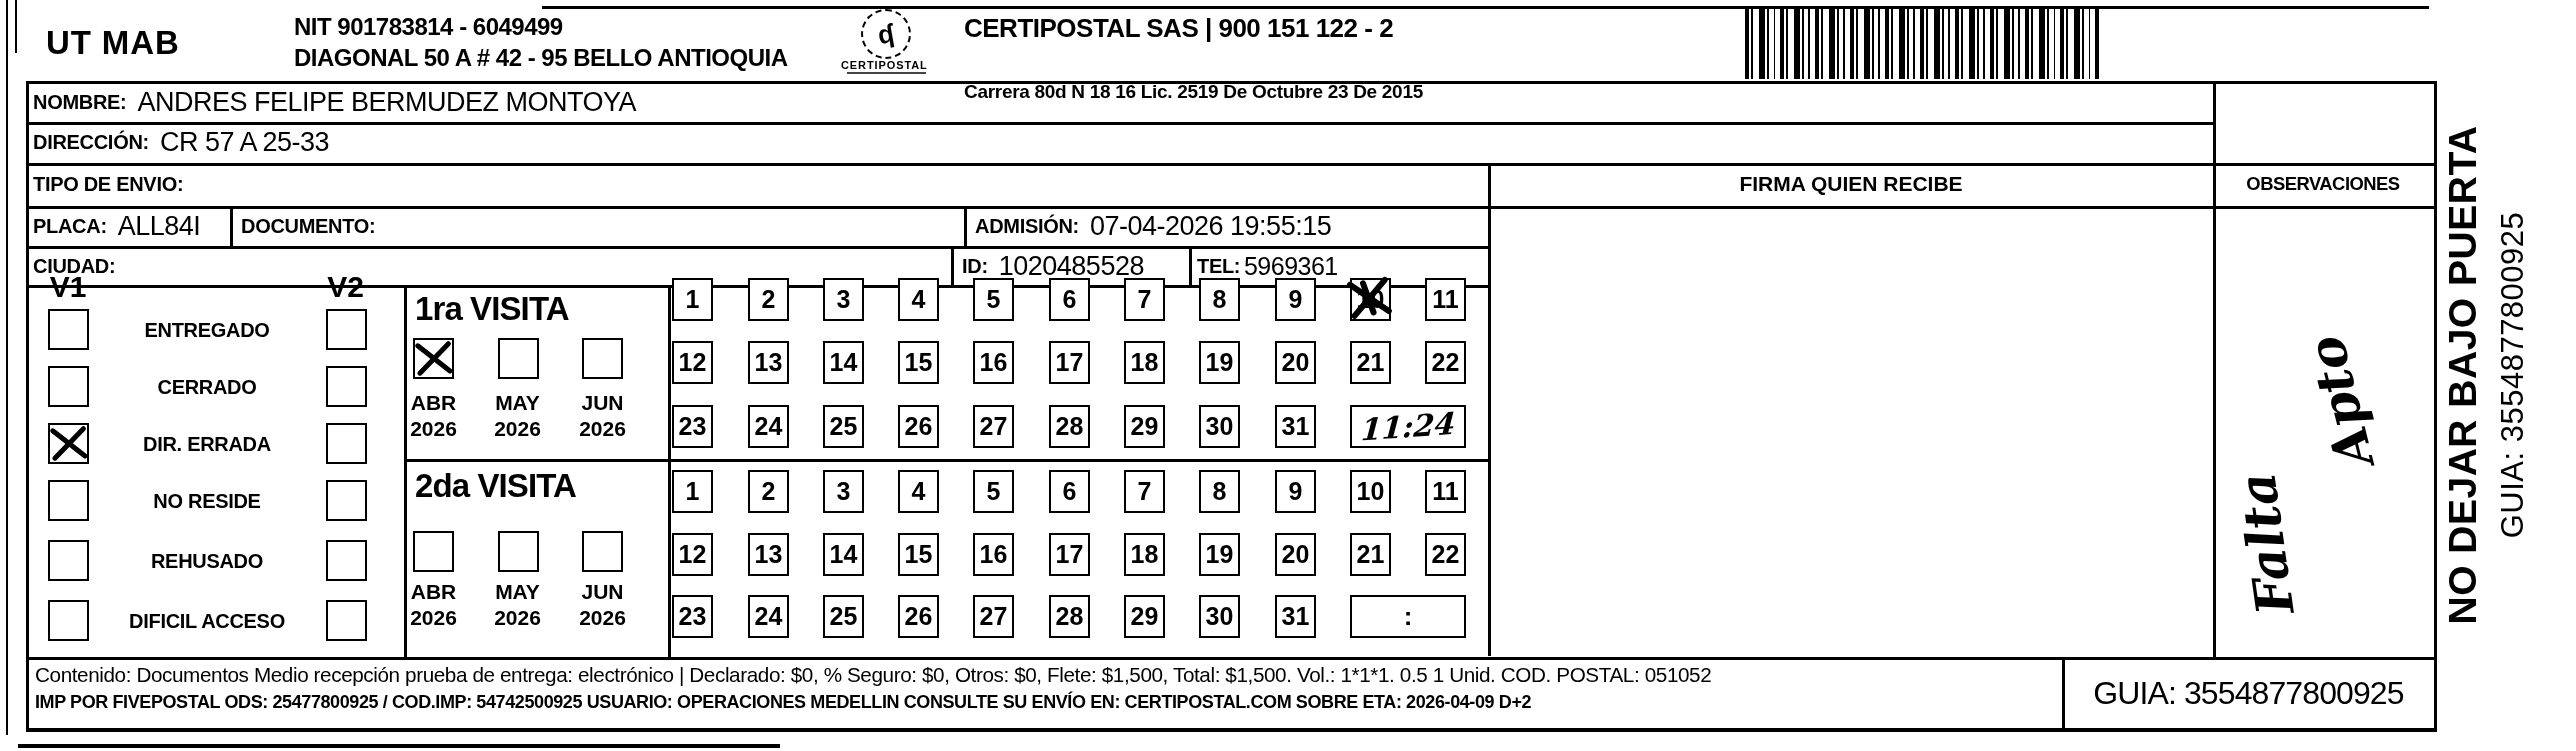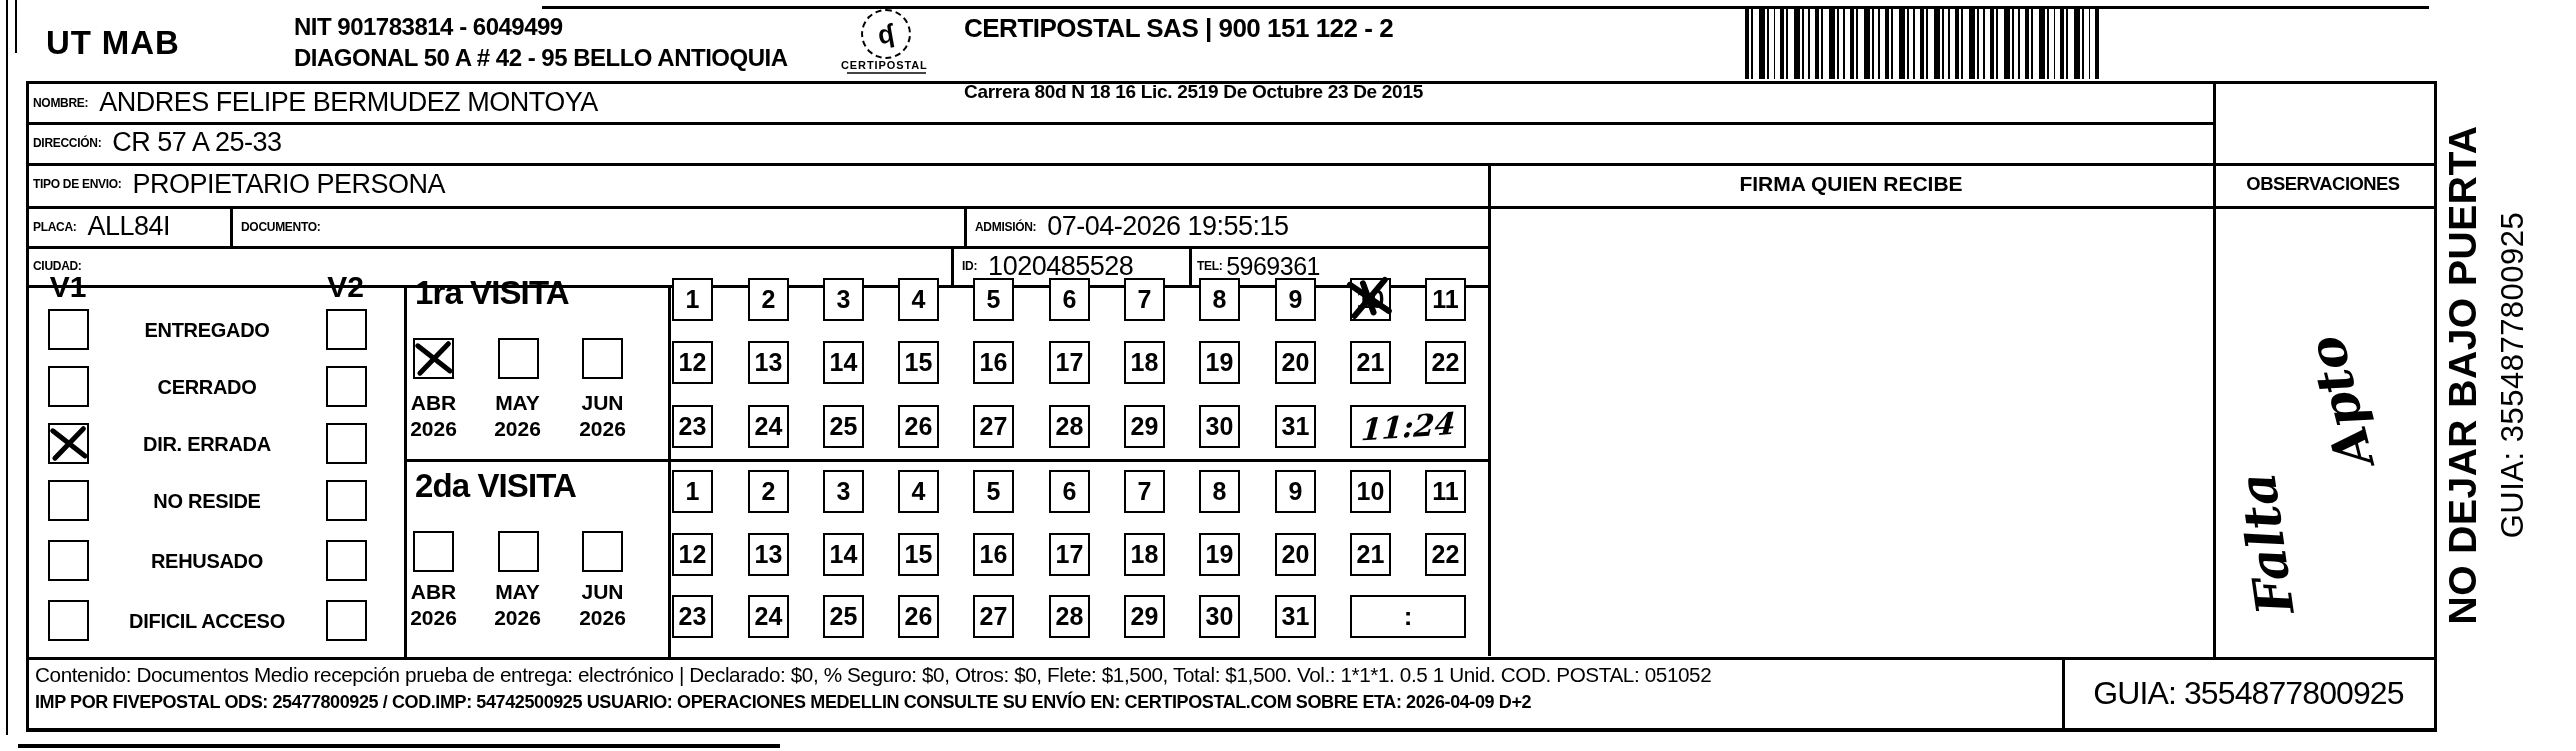--- a/index.html
+++ b/index.html
@@ -17,21 +17,21 @@
   .logo-glyph{font-size:26px;font-weight:700;transform:rotate(-10deg);}
   .logo-text{position:absolute;left:841px;top:59px;font-size:11px;font-weight:700;letter-spacing:0.9px;}
   .logo-tag{position:absolute;left:847px;top:72px;width:79px;height:1.8px;background:#444;}
   .co1{position:absolute;left:964px;top:13px;font-size:26px;font-weight:700;letter-spacing:-0.5px;}
   .co2{position:absolute;left:964px;top:48px;font-size:19px;font-weight:700;letter-spacing:-0.3px;margin-top:33px;}
   .barcode{position:absolute;left:1745px;top:9.2px;width:354px;height:70px;
     background:repeating-linear-gradient(90deg,#000 0 3.7px,#fff 3.7px 6.4px,#000 6.4px 8.3px,#fff 8.3px 13.8px,
       #000 13.8px 20px,#fff 20px 22px,#000 22px 24px,#fff 24px 28.5px,#000 28.5px 30px,#fff 30px 35px);}
   
   .frow{position:absolute;display:flex;align-items:center;gap:11px;white-space:nowrap;}
-  .flabel{font-size:12px;font-weight:700;letter-spacing:-0.3px;}
+  .flabel{font-size:20px;font-weight:700;letter-spacing:-0.3px;}
   .fvalue{font-size:27px;letter-spacing:-0.5px;}
   .colhead{position:absolute;font-weight:700;text-align:center;display:flex;align-items:center;justify-content:center;}
   
   .cb{position:absolute;width:37px;height:37px;border:2.8px solid #000;background:#fff;}
   .hand-x{position:absolute;inset:0;overflow:visible;}
   .hand-x i{position:absolute;left:-3.7px;top:15.6px;width:46px;height:4.6px;background:#000;border-radius:2.8px;display:block;}
   .hand-x i:first-child{transform:rotate(38deg);}
   .hand-x i:last-child{transform:rotate(-46deg);}
   .v-head{position:absolute;font-size:30px;font-weight:700;}
   .status-label{position:absolute;font-size:20px;font-weight:700;width:230px;text-align:center;letter-spacing:-0.3px;}
@@ -109,21 +109,20 @@
 <div class="frow" style="left:33px;top:83px;height:39px;">
   <span class="flabel">NOMBRE:</span>
   <span class="fvalue">ANDRES FELIPE BERMUDEZ MONTOYA</span>
 </div>
 <div class="frow" style="left:33px;top:123px;height:39px;">
   <span class="flabel">DIRECCIÓN:</span>
   <span class="fvalue">CR 57 A 25-33</span>
 </div>
 <div class="frow" style="left:33px;top:164px;height:40px;">
   <span class="flabel">TIPO DE ENVIO:</span>
-  <span class="fvalue">PROPIETARIO PERSONA</span>
 </div>
 <div class="frow" style="left:33px;top:207px;height:39px;">
   <span class="flabel">PLACA:</span>
   <span class="fvalue">ALL84I</span>
 </div>
 <div class="frow" style="left:241px;top:207px;height:39px;">
   <span class="flabel">DOCUMENTO:</span>
 </div>
 <div class="frow" style="left:975px;top:207px;height:39px;">
   <span class="flabel">ADMISIÓN:</span>
@@ -167,21 +166,21 @@
     <div class="cb" style="left:326px;top:480px;"></div>
     <div class="cb" style="left:48px;top:540px;"></div>
     <div class="status-label" style="left:92px;top:540px;line-height:42px;">REHUSADO</div>
     <div class="cb" style="left:326px;top:540px;"></div>
     <div class="cb" style="left:48px;top:600px;"></div>
     <div class="status-label" style="left:92px;top:600px;line-height:42px;">DIFICIL ACCESO</div>
     <div class="cb" style="left:326px;top:600px;"></div>
   </div>
 
 <div id="visits">
-    <div class="visit-title" style="left:415px;top:274px;">1ra VISITA</div>
+    <div class="visit-title" style="left:415px;top:290px;">1ra VISITA</div>
     <div class="cb" style="left:413px;top:338px;">
       <div class="hand-x">
         <i></i>
         <i></i>
       </div>
     </div>
     <div class="month-label" style="left:397px;top:391px;">ABR</div>
     <div class="year-label" style="left:397px;top:417px;">2026</div>
     <div class="cb" style="left:498px;top:338px;"></div>
     <div class="month-label" style="left:481px;top:391px;">MAY</div>

